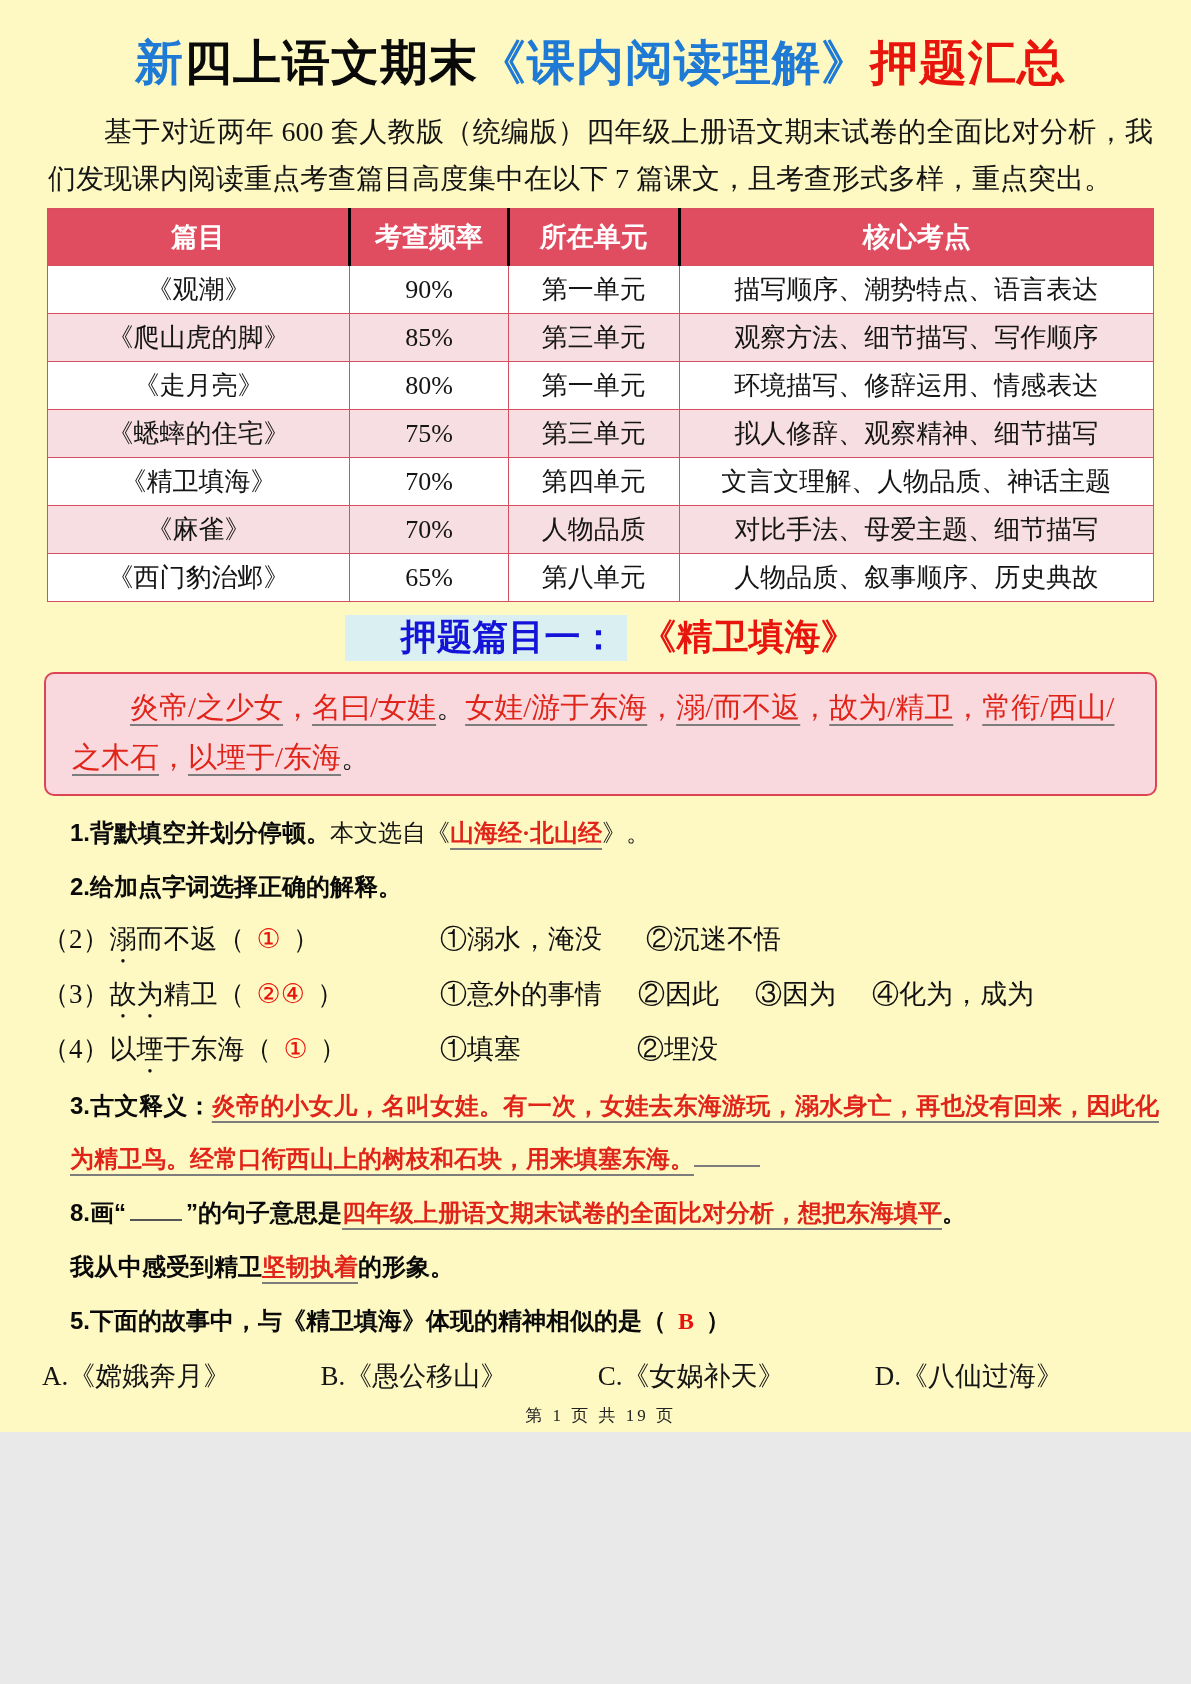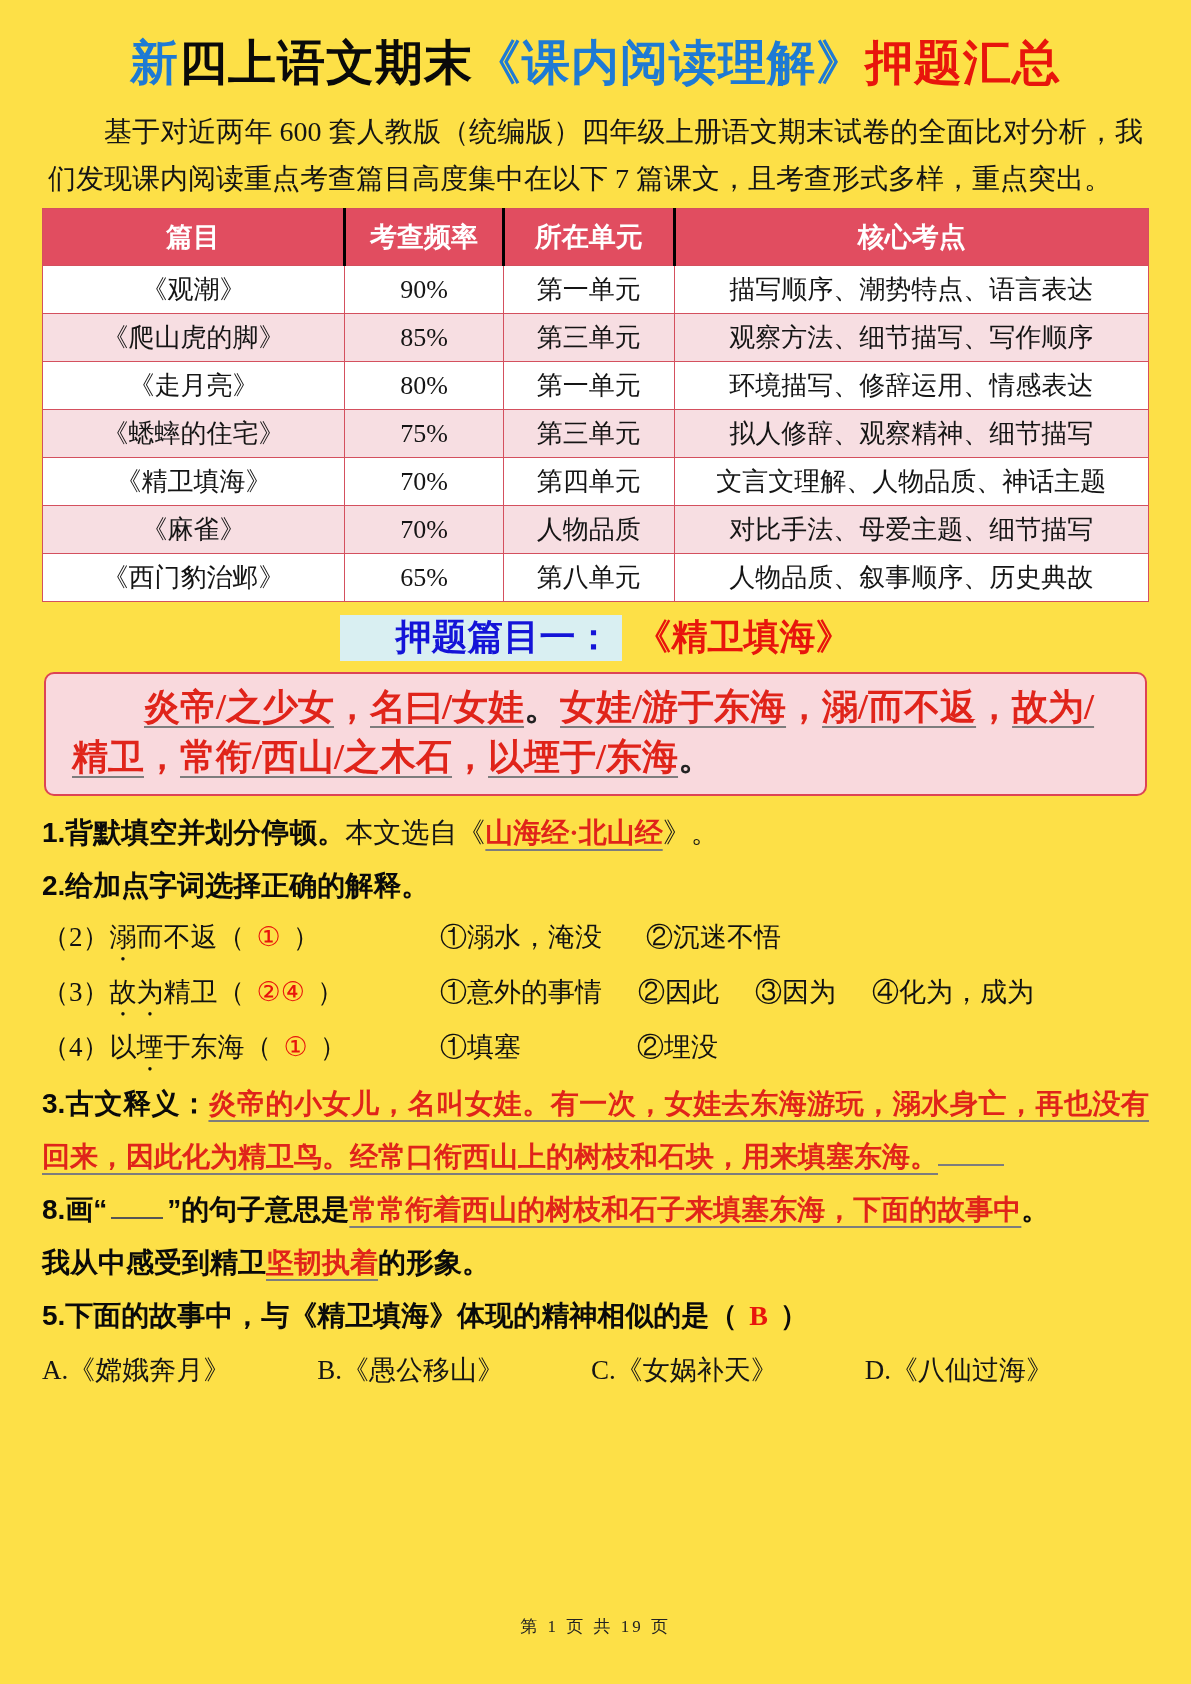--- a/index.html
+++ b/index.html
@@ -11,22 +11,22 @@
     --header-bg:#E14D60;
     --row-pink:#F7DEE2;
     --table-border:#D4505E;
     --box-bg:#F9D9DD;
     --box-border:#DD4455;
     --underline-gray:#7d7d7d;
   }
   *{box-sizing:border-box;}
   html,body{margin:0;padding:0;background:#e9e9e9;}
   .page{
-    width:1191px;height:1684px;margin:0 auto;background:#fde047;
-    padding:26px 42px 0 42px;display:flex;flex-direction:column;
+    width:1191px;height:1432px;margin:0 auto;background:#fef9c3;
+    padding:26px 32px 0 42px;display:flex;flex-direction:column;
     font-family:"Liberation Serif","DejaVu Serif",serif;color:#111;
     overflow:hidden;
   }
   
   .main-title{
     margin:6px 0 12px 0;text-align:center;font-size:48px;font-weight:700;
     letter-spacing:1px;line-height:62px;white-space:nowrap;
   }
   .t-blue{color:var(--title-blue);}
   .t-black{color:#0a0a0a;}
@@ -61,31 +61,31 @@
   
   .section-heading{
     text-align:center;font-size:36px;font-weight:700;margin:10px 0 8px 0;line-height:50px;
   }
   .hl-label{background:var(--highlight-cyan);color:var(--section-blue);padding:2px 10px 4px 56px;}
   .sec-book{color:var(--accent-red);margin-left:14px;}
   
   .passage-box{
     border:2px solid var(--box-border);border-radius:10px;background:var(--box-bg);
     margin:2px 2px 10px 2px;padding:8px 26px 12px 26px;
-    font-size:36px;font-weight:700;line-height:50px;text-indent:2em;color:var(--red-text);
+    font-size:29px;font-weight:400;line-height:50px;text-indent:2em;color:var(--red-text);
   }
   .u{
     color:var(--red-text);
     text-decoration:underline;text-decoration-color:var(--underline-gray);
     text-decoration-thickness:2px;text-underline-offset:7px;
   }
   .p-red{color:var(--red-text);}
   .p-black{color:#222;}
   
-  .q{font-size:28px;line-height:53px;color:#151515;text-align:justify;}
+  .q{font-size:24px;line-height:53px;color:#151515;text-align:justify;margin-left:28px;}
   .stem{font-weight:700;font-family:"Liberation Sans","DejaVu Sans",sans-serif;color:#0a0a0a;}
   .ans{color:var(--accent-red);padding:0 12px;}
   .q2-item{display:flex;font-size:27px;line-height:51px;}
   .q2-phrase{flex:0 0 398px;white-space:nowrap;}
   .q2-opts{display:flex;gap:44px;white-space:nowrap;}
   .em-dot{
     -webkit-text-emphasis:filled dot;-webkit-text-emphasis-position:under;
     text-emphasis:filled dot;text-emphasis-position:under right;
   }
   .blank{
@@ -206,21 +206,21 @@
   <div class="q2-item">
     <span class="q2-phrase"><span>（4）</span><span>以</span><span class="em-dot">堙</span><span>于东海</span><span>（</span><span class="ans">①</span><span>）</span></span>
     <span class="q2-opts" style="gap:116px">
         <span>①填塞</span>
         <span>②埋没</span>
       </span>
   </div>
 
   <div class="q"><span class="stem">3.古文释义：</span><span class="u" style="font-weight:700">炎帝的小女儿，名叫女娃。有一次，女娃去东海游玩，溺水身亡，再也没有回来，因此化为精卫鸟。经常口衔西山上的树枝和石块，用来填塞东海。</span><span class="fill-line"></span></div>
 
-  <div class="q"><span class="stem">8.画“</span><span class="blank"></span><span class="stem">”的句子意思是</span><span class="u" style="font-weight:700">常常衔着西山的树枝和石子来填塞东海，下面的故事中</span><span class="stem">。</span><br><span class="stem">我从中感受到精卫</span><span class="u" style="font-weight:700">坚韧执着</span><span class="stem">的形象。</span></div>
+  <div class="q"><span class="stem">8.画“</span><span class="blank"></span><span class="stem">”的句子意思是</span><span class="u" style="font-weight:700">四年级上册语文期末试卷的全面比对分析，想把东海填平</span><span class="stem">。</span><br><span class="stem">我从中感受到精卫</span><span class="u" style="font-weight:700">坚韧执着</span><span class="stem">的形象。</span></div>
 
   <div class="q"><span class="stem">5.下面的故事中，与《精卫填海》体现的精神相似的是（</span><span class="ans" style="font-weight:700">B</span><span class="stem">）</span></div>
 
   <div class="abcd">
     <span>A.《嫦娥奔月》</span>
     <span>B.《愚公移山》</span>
     <span>C.《女娲补天》</span>
     <span>D.《八仙过海》</span>
   </div>
 

